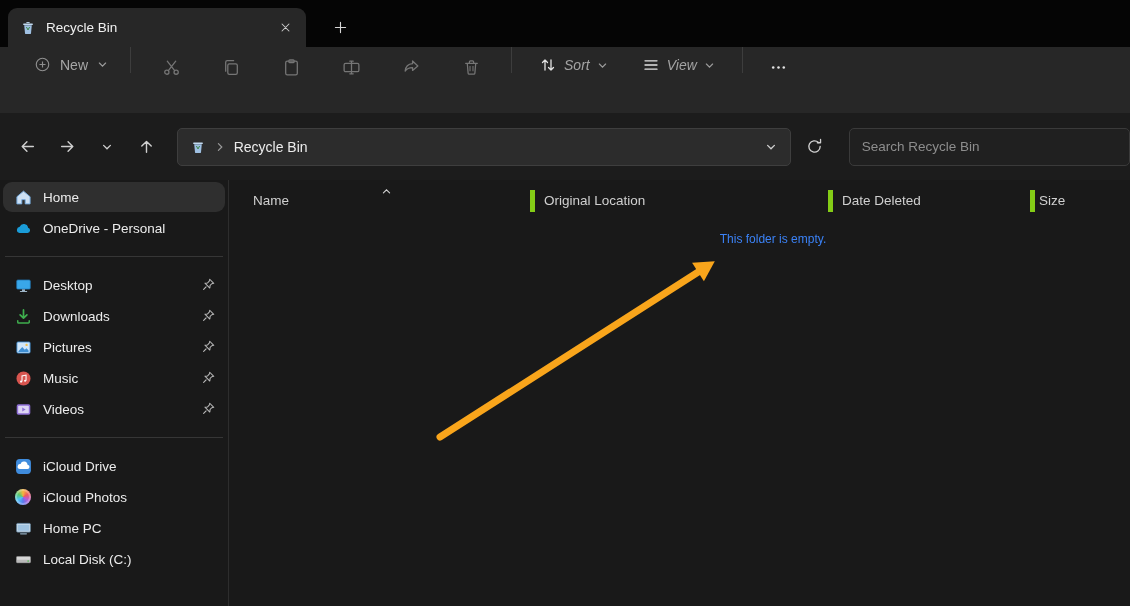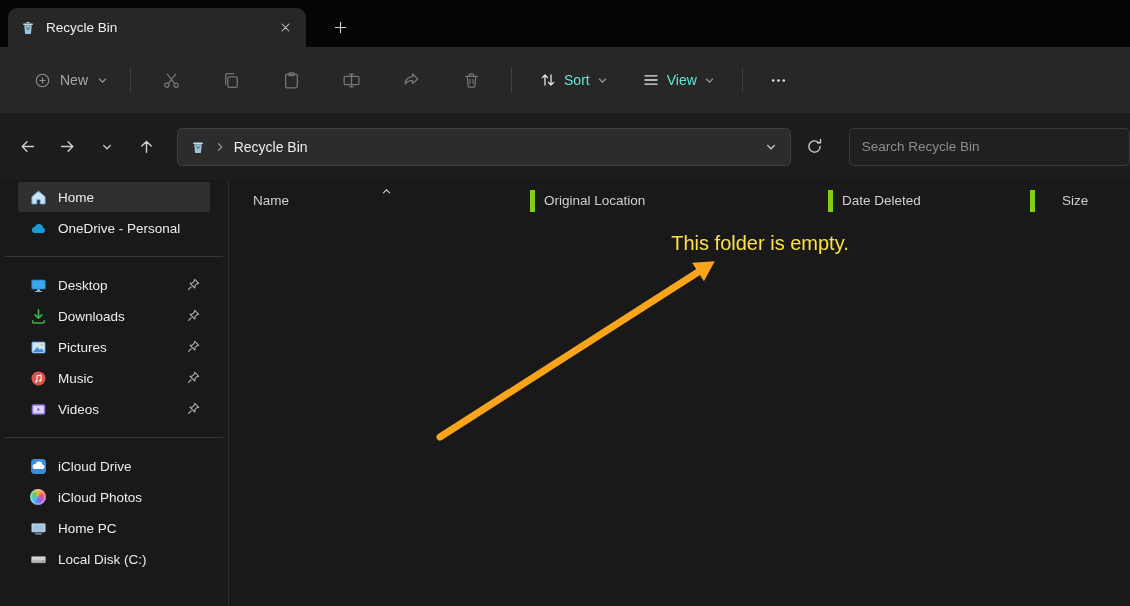--- a/index.html
+++ b/index.html
@@ -21,33 +21,33 @@
   .tab-icon svg { width:16px; height:16px; }
   .tab-title { color:#f0f0f0; font-size:13.5px; flex:1; white-space:nowrap; overflow:hidden; }
   .tab-close { width:26px; height:26px; border:none; background:transparent; color:#cfcfcf;
     display:flex; align-items:center; justify-content:center; border-radius:4px; cursor:pointer; }
   .tab-close svg { width:11px; height:11px; }
   .new-tab { width:28px; height:28px; margin:0 0 6px 20px; border:none; background:transparent;
     color:#d6d6d6; display:flex; align-items:center; justify-content:center; border-radius:4px; cursor:pointer; }
   .new-tab svg { width:13px; height:13px; }
 
   
-  .toolbar { height:66px; background:#272727; display:flex; align-items:center; padding-left:22px; }
+  .toolbar { height:66px; background:#272727; display:flex; align-items:flex-start; padding-left:22px; }
   .tb-new { display:flex; align-items:center; gap:9px; padding:9px 12px; border:none;
     background:transparent; border-radius:5px; cursor:pointer; color:#8f8f8f; }
   .tb-new .lbl { color:#a6a6a6; font-size:14px; }
   .tb-new svg.plus { width:17px; height:17px; }
   .chev { width:11px; height:11px; color:#9a9a9a; }
   .tb-sep { width:1px; height:26px; background:#3d3d3d; margin:0 10px; }
   .icon-btn { width:44px; height:40px; border:none; background:transparent; color:#767676;
     display:flex; align-items:center; justify-content:center; border-radius:5px; margin:0 8px; cursor:pointer; }
   .icon-btn svg { width:19px; height:19px; }
   .tb-drop { display:flex; align-items:center; gap:7px; padding:9px 11px; border:none;
     background:transparent; border-radius:5px; cursor:pointer; color:#e4e4e4; margin:0 6px; }
-  .tb-drop .lbl { font-size:14px; color:#5eead4; }
+  .tb-drop .lbl { font-size:14px; color:#a3a3a3;font-style:italic; }
   .tb-drop svg.ic { width:18px; height:18px; }
   .more-btn { color:#e4e4e4; margin:0 4px; }
 
   
   .navbar { height:67px; background:#1c1c1c; display:flex; align-items:center; padding-left:8px; }
   .nav-btn { width:36px; height:36px; border:none; background:transparent; color:#cfcfcf;
     display:flex; align-items:center; justify-content:center; border-radius:5px; margin:0 2px; cursor:pointer; }
   .nav-btn svg { width:17px; height:17px; }
   .nav-btn.small svg { width:12px; height:12px; }
   .addressbar { margin-left:10px; width:620px; height:38px; background:#2c2c2c;
@@ -63,45 +63,45 @@
   .refresh-btn { margin-left:6px; }
   .searchbox { margin-left:14px; width:284px; height:38px; background:#202020;
     border:1px solid #3a3a3a; border-radius:5px; display:flex; align-items:center; }
   .searchbox input { width:100%; height:100%; background:transparent; border:none; outline:none;
     color:#dddddd; font-size:13.5px; padding:0 12px; font-family:"Liberation Sans", sans-serif; }
   .searchbox input::placeholder { color:#8d8d8d; }
 
   
   .content { display:flex; height:426px; }
   .sidebar { width:229px; border-right:1px solid #2d2d2d; padding-top:1px; background:#191919; }
-  .side-item { height:30px; display:flex; align-items:center; gap:11px; margin:1px 18px;
-    padding:0 8px 0 11px; border-radius:2px; cursor:pointer; }
+  .side-item { height:30px; display:flex; align-items:center; gap:11px; margin:1px 3px;
+    padding:0 8px 0 11px; border-radius:9px; cursor:pointer; }
   .side-item.selected { background:#2f2f2f; }
   .s-icon { width:18px; height:18px; display:flex; align-items:center; justify-content:center; flex:0 0 18px; }
   .s-icon svg { width:17px; height:17px; }
   .s-label { color:#ececec; font-size:13.5px; white-space:nowrap; }
   .pin { margin-left:auto; width:16px; height:16px; }
   .pin svg { width:15px; height:15px; }
   .side-sep { height:1px; background:#363636; margin:13px 5px; }
   .flower { width:16px; height:16px; border-radius:50%;
     background:conic-gradient(#f5b63f,#ee5b5b,#b75bd8,#5b7bee,#4fc3f7,#59c96b,#f5b63f);
     box-shadow:inset 0 0 0 2px rgba(255,255,255,.28); }
 
   .main { flex:1; position:relative; background:#191919; }
   .col-headers { display:flex; height:32px; align-items:center; position:relative; color:#d0d0d0; }
   .col { height:22px; line-height:22px; font-size:13.5px;margin-top:9px; }
   .col + .col { border-left:5px solid #84cc16; }
   .col-name { width:301px; padding-left:24px; position:relative; }
   .col-origin { width:298px; padding-left:9px; }
   .col-date { width:202px; padding-left:9px; }
-  .col-size { flex:1; padding-left:27px; }
+  .col-size { flex:1; padding-left:4px; }
   .sort-caret { position:absolute; left:152px; top:-4px; color:#cfcfcf; }
   .sort-caret svg { width:11px; height:11px; }
-  .empty-msg { position:absolute; left:531px; top:52px; transform:translateX(-50%);
-    color:#fde047; font-size:20px; white-space:nowrap; }
+  .empty-msg { position:absolute; left:544px; top:52px; transform:translateX(-50%);
+    color:#3b82f6; font-size:12px; white-space:nowrap; }
 
   .arrow-overlay { position:absolute; left:0; top:0; width:1130px; height:606px;
     pointer-events:none; z-index:50; }
 </style>
 </head>
 <body>
 
 <div>
 
   <div class="tabbar">

